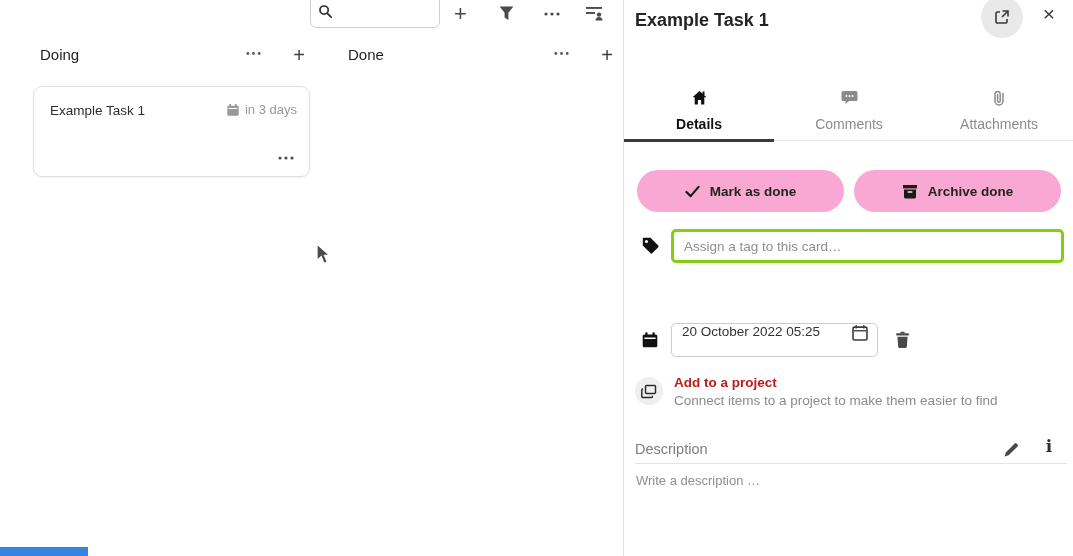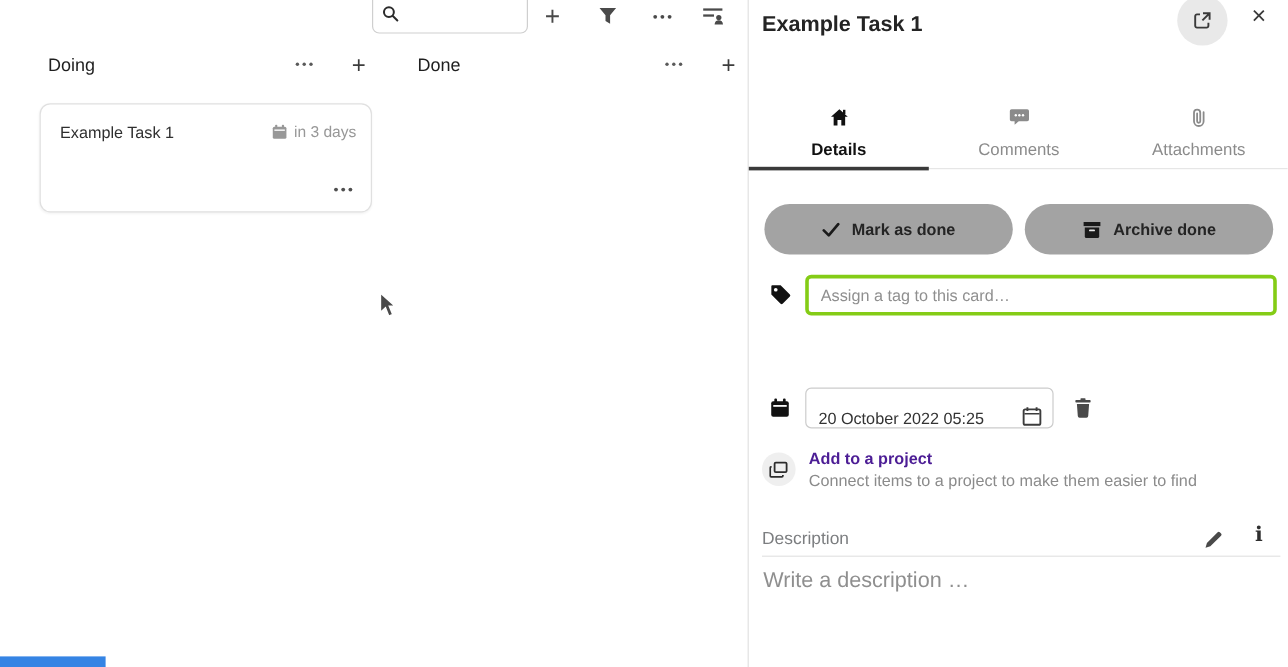--- a/index.html
+++ b/index.html
@@ -57,59 +57,59 @@
   .tabs { position: absolute; left: 0; top: 83px; width: 450px; height: 58px; display: flex; border-bottom: 1px solid #e6e6e6; text-align: center; }
   .tab { flex: 1; display: flex; flex-direction: column; align-items: center; justify-content: flex-start; padding-top: 6px; gap: 10px; cursor: pointer; position: relative; }
   .tab .tab-label { font-size: 14px; color: #8b8b8b; }
   .tab .icon { color: #8b8b8b; height: 17px; }
   .tab.active .tab-label { color: #111; font-weight: 700; }
   .tab.active .icon { color: #111; }
   .tab.active::after { content: ""; position: absolute; left: 0; right: 0; bottom: -2px; height: 3px; background: #3a3a3a; }
 
   .pill-row { position: absolute; left: 13px; top: 170px; width: 424px; display: flex; gap: 10px; }
   .pill {
-    flex: 1; height: 42px; border-radius: 21px; background: #a3a3a3; border: none;
+    flex: 1; height: 42px; border-radius: 21px; background: #f9a8d4; border: none;
     display: flex; align-items: center; justify-content: center; gap: 10px;
     font: 700 13.5px "Liberation Sans", sans-serif; color: #242424; cursor: pointer;
   }
   .pill .icon { color: #1a1a1a; }
 
   .field-row { position: absolute; left: 0; width: 450px; display: flex; align-items: center; }
   .row-icon { position: absolute; left: 17px; color: #111; }
   .assign-input {
     position: absolute; left: 47px; width: 393px; height: 34px;
     border: 3px solid #84cc16; border-radius: 5px; padding: 0 10px;
     font: 13.5px "Liberation Sans", sans-serif; color: #2b2b2b; outline: none;
   }
   .assign-input::placeholder { color: #8f8f8f; }
 
   .date-field {
     position: absolute; left: 47px; width: 207px; height: 34px;
     border: 1px solid #cccccc; border-radius: 5px; background: #fff;
-    display: flex; align-items: flex-end; padding: 0 8px 0 10px;
+    display: flex; align-items: flex-start; padding: 0 8px 0 10px;
   }
   .date-text { flex: 1; font-size: 13.5px; color: #333; }
   .date-cal-btn { color: #3c3c3c; cursor: pointer; }
   .trash-btn { position: absolute; left: 268px; top: 7px; color: #4a4a4a; cursor: pointer; width: 20px; height: 20px; }
 
   .project-row { position: absolute; left: 0; top: 372px; width: 450px; height: 40px; cursor: pointer; }
   .project-circle {
     position: absolute; left: 11px; top: 5px; width: 28px; height: 28px; border-radius: 50%;
     background: #efefef; display: flex; align-items: center; justify-content: center; color: #2c2c2c;
   }
-  .project-title { position: absolute; left: 50px; top: 3px; font-size: 13.5px; font-weight: 700; color: #4c1d95; }
+  .project-title { position: absolute; left: 50px; top: 3px; font-size: 13.5px; font-weight: 700; color: #b91c1c; }
   .project-sub { position: absolute; left: 50px; top: 21px; font-size: 13.5px; color: #8b8b8b; }
 
   .desc-header { position: absolute; left: 0; top: 436px; width: 450px; height: 27px; }
   .desc-label { position: absolute; left: 11px; top: 5px; font-size: 14.5px; color: #7c7e80; }
   .desc-edit { position: absolute; left: 378px; top: 4px; width: 18px; height: 18px; color: #4a4a4a; cursor: pointer; }
   .desc-info { position: absolute; left: 417px; top: 0px; width: 16px; height: 20px; cursor: pointer;
                font: 700 17px "DejaVu Serif", serif; color: #2f2f2f; text-align: center; }
   .desc-sep { position: absolute; left: 11px; top: 463px; width: 432px; height: 1px; background: #e3e3e3; }
-  .desc-placeholder { position: absolute; left: 12px; top: 473px; font-size: 18px; color: #8f8f8f; }
+  .desc-placeholder { position: absolute; left: 12px; top: 473px; font-size: 13px; color: #8f8f8f; }
 
   .accent-strip { position: absolute; left: 0; top: 547px; width: 88px; height: 9px; }
 
   .cursor { position: absolute; left: 316px; top: 243px; width: 16px; height: 24px; pointer-events: none; z-index: 10; }
 </style>
 </head>
 <body>
 
 <div class="board">
 

